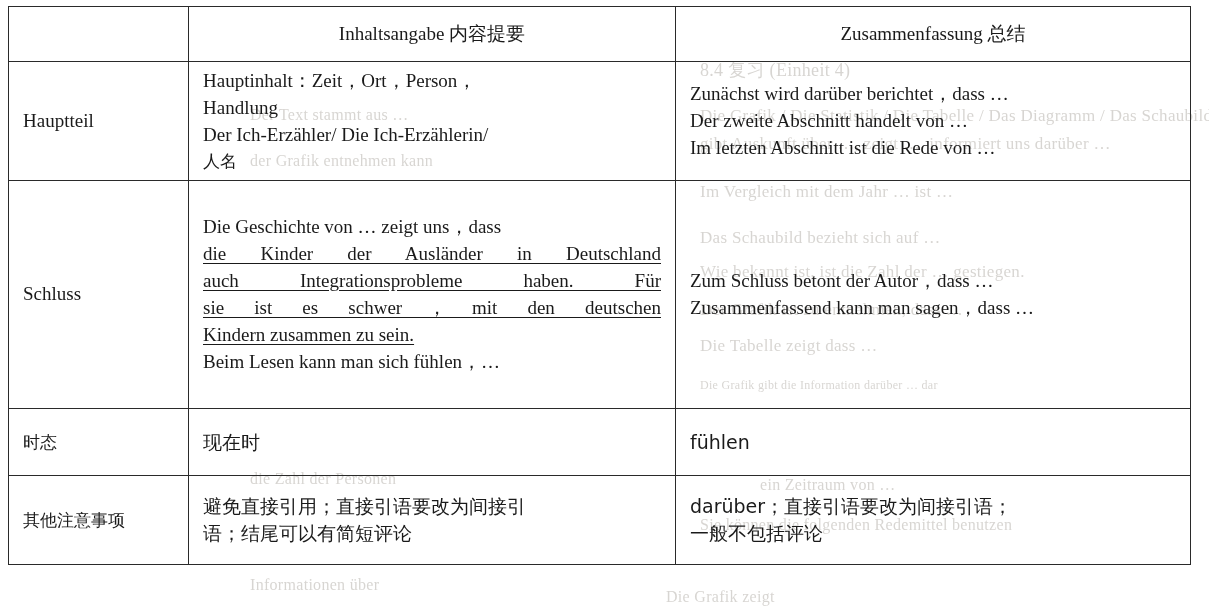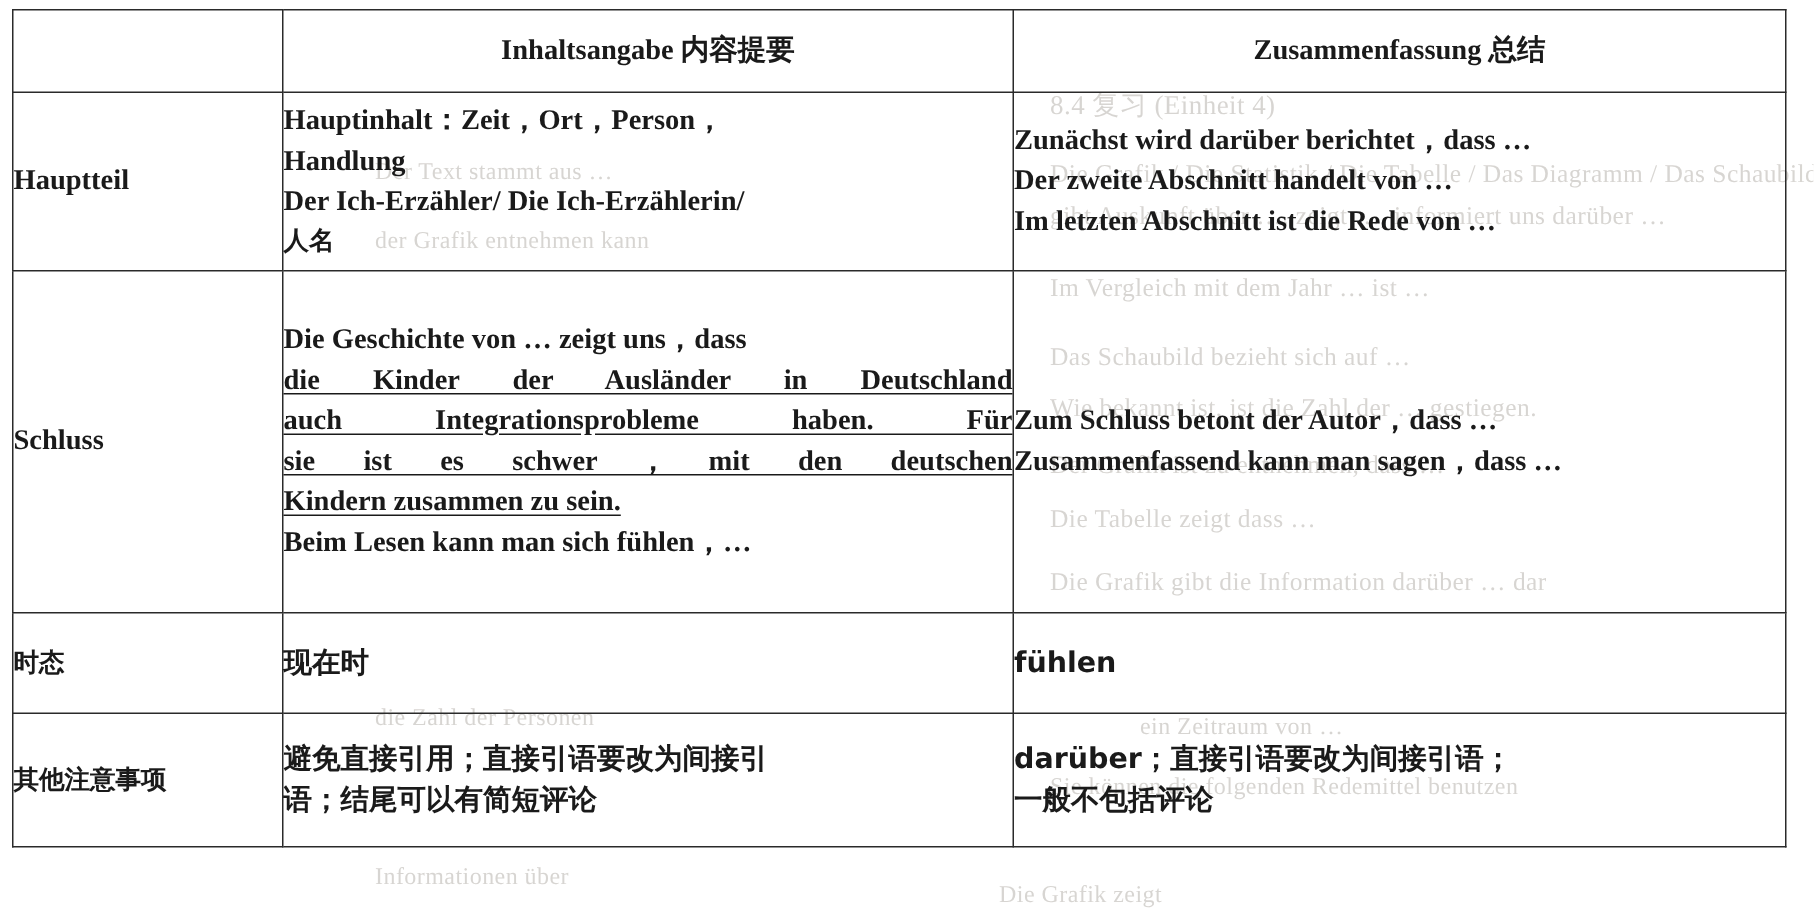--- a/index.html
+++ b/index.html
@@ -47,24 +47,23 @@
 
   table.doc-table {
     border-collapse: collapse;
     width: 1182px;
     background: transparent;
     table-layout: fixed;
   }
   table.doc-table td {
     border: 1px solid #2a2a2a;
     vertical-align: middle;
-    padding: 6px 0;
+    padding: 6px 14px;
     font-size: 19px;
     line-height: 1.42;
-    font-weight: bold;
   }
   .col-label { width: 180px; }
   .col-mid { width: 487px; }
   .col-right { width: 515px; }
 
   .hdr-cell {
     text-align: center;
     font-size: 20px;
     padding-top: 9px;
     padding-bottom: 9px;
@@ -104,21 +103,21 @@
 
 <div id="ghost-layer">
     <div class="ghost-line" style="left: 700px; top: 58px; font-size: 18px;">8.4  复习 (Einheit 4)</div>
     <div class="ghost-line" style="left: 700px; top: 106px; font-size: 17px;">Die Grafik / Die Statistik / Die Tabelle / Das Diagramm / Das Schaubild</div>
     <div class="ghost-line" style="left: 700px; top: 134px; font-size: 17px;">gibt Auskunft über …, zeigt …, informiert uns darüber …</div>
     <div class="ghost-line" style="left: 700px; top: 182px; font-size: 17px;">Im Vergleich mit dem Jahr … ist …</div>
     <div class="ghost-line" style="left: 700px; top: 228px; font-size: 17px;">Das Schaubild bezieht sich auf …</div>
     <div class="ghost-line" style="left: 700px; top: 262px; font-size: 17px;">Wie bekannt ist, ist die Zahl der … gestiegen.</div>
     <div class="ghost-line" style="left: 700px; top: 300px; font-size: 17px;">Der Grafik ist zu entnehmen, dass …</div>
     <div class="ghost-line" style="left: 700px; top: 336px; font-size: 17px;">Die Tabelle zeigt dass …</div>
-    <div class="ghost-line" style="left: 700px; top: 378px; font-size: 17px;">Die Grafik gibt die Information darüber … dar</div>
+    <div class="ghost-line" style="left: 700px; top: 378px; font-size: 12px;">Die Grafik gibt die Information darüber … dar</div>
     <div class="ghost-line" style="left: 760px; top: 456px; font-size: 16px; margin-top: 20px;">ein Zeitraum von …</div>
     <div class="ghost-line" style="left: 700px; top: 516px; font-size: 16px;">Sie können die folgenden Redemittel benutzen</div>
     <div class="ghost-line" style="left: 250px; top: 106px; font-size: 16px; text-align: center;">Der Text stammt aus …</div>
     <div class="ghost-line" style="left: 250px; top: 152px; font-size: 16px;">der Grafik entnehmen kann</div>
     <div class="ghost-line" style="left: 250px; top: 470px; font-size: 16px;">die Zahl der Personen</div>
     <div class="ghost-line" style="left: 250px; top: 576px; font-size: 16px;">Informationen über</div>
     <div class="ghost-line" style="left: 666px; top: 588px; font-size: 16px;">Die Grafik zeigt</div>
   </div>
 
 <div id="page-table-wrap">

